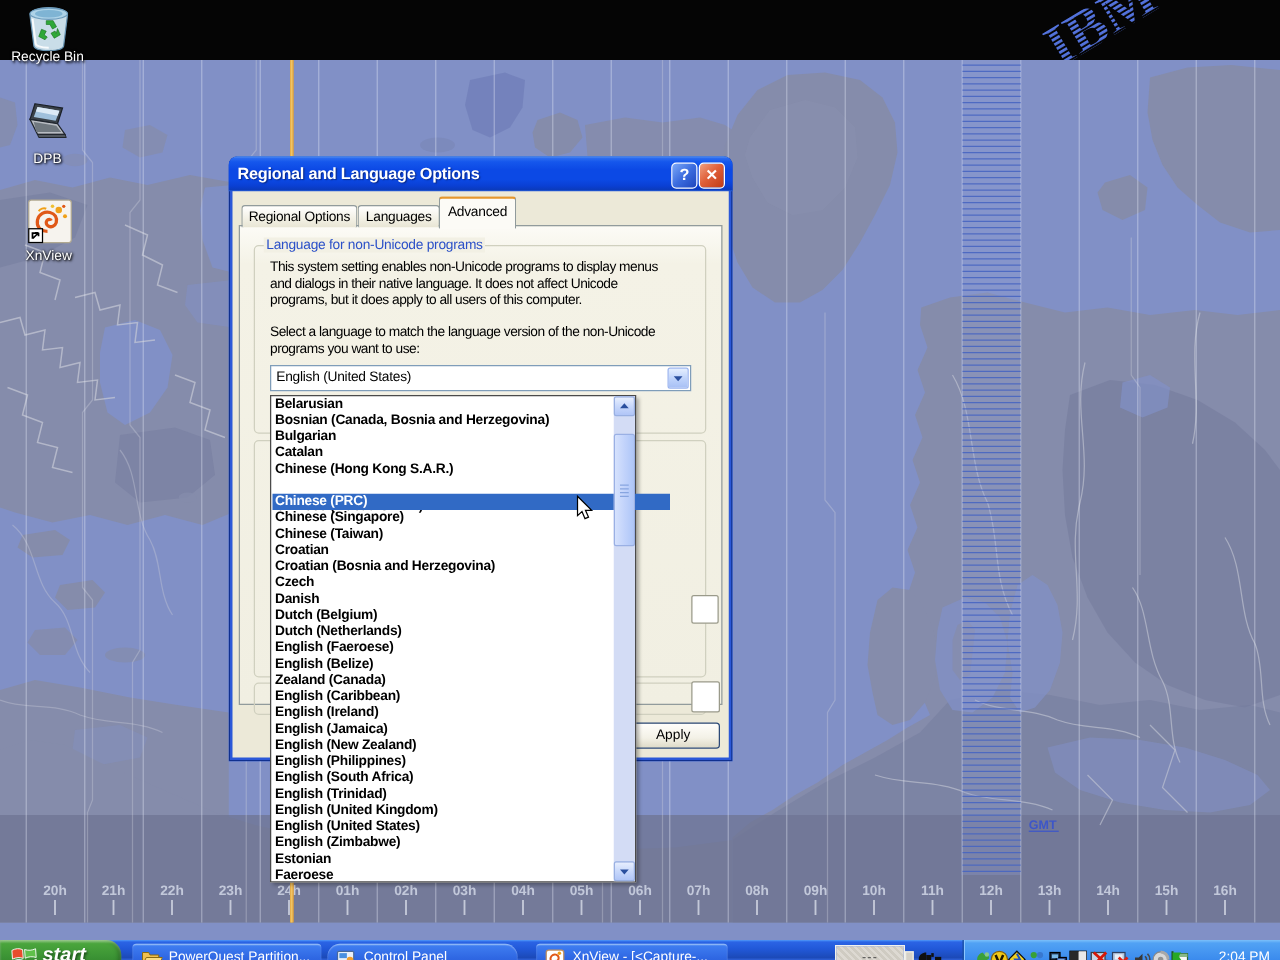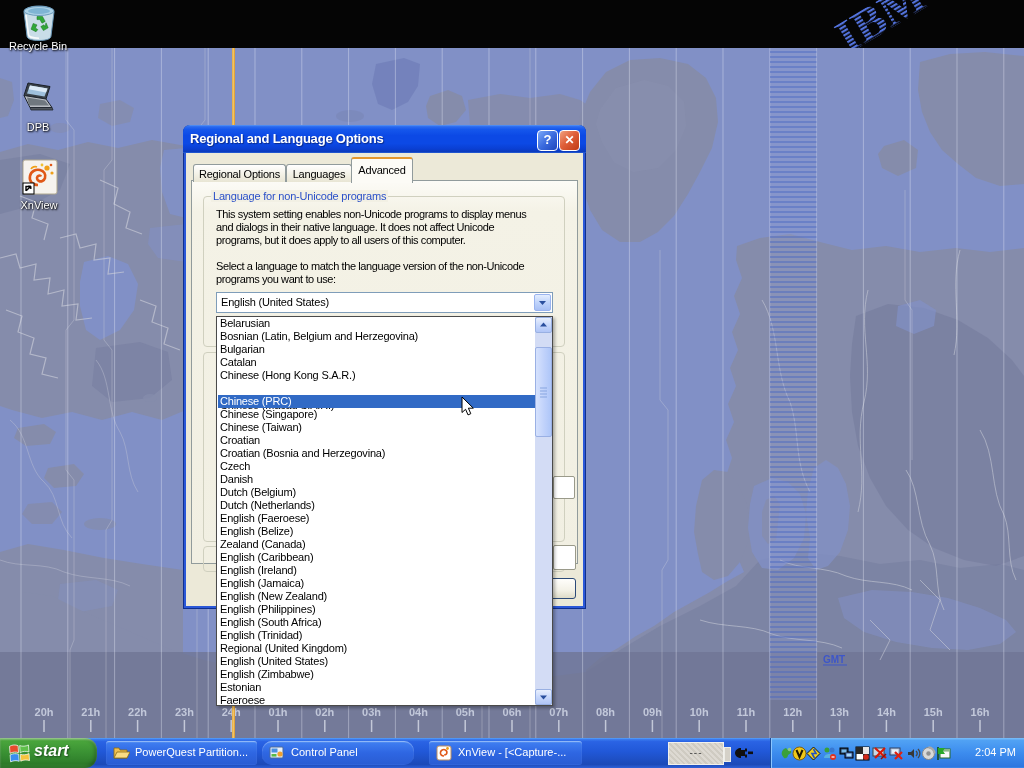--- a/index.html
+++ b/index.html
@@ -22,28 +22,28 @@
 #tab3{top:4px;height:26px;background:#fcfbf6;border-top:2px solid #e5972d;z-index:3;padding-top:5px;}
 .grpbox{position:absolute;border:1px solid #d0d0bf;border-radius:4px;}
 #grp1lbl{position:absolute;left:25px;top:37px;font-size:11px;letter-spacing:-0.2px;color:#2b50c8;background:#f2f0e4;padding:0 2px;z-index:4;}
 .btext{position:absolute;font-size:11px;line-height:13px;color:#000;letter-spacing:-0.4px;}
 #combo{position:absolute;left:30px;top:139px;width:337px;height:21px;background:#fff;border:1px solid #7f9db9;box-sizing:border-box;}
 #combotxt{position:absolute;left:4px;top:3px;font-size:11px;letter-spacing:-0.2px;}
 #combobtn{position:absolute;right:1px;top:1px;width:17px;height:17px;border:1px solid #9ab4ef;border-radius:2px;background:linear-gradient(180deg,#e4eefe 0%,#c0d4fb 50%,#a8c0f5 100%);box-sizing:border-box;}
 .xpbtn{position:absolute;width:75px;height:21px;border:1px solid #2c4a78;border-radius:3px;background:linear-gradient(180deg,#fffefb 0%,#f3f1e6 60%,#dedbc8 100%);box-sizing:border-box;font-size:11px;text-align:center;padding-top:3px;}
 .wfrag{position:absolute;background:#fff;border:1px solid #9a9a8a;border-radius:2px;}
 
-#list{position:absolute;left:216px;top:316px;width:337px;height:390px;background:#fff;border:1px solid #4a4a4a;box-sizing:border-box;z-index:5;box-shadow:2px 2px 3px rgba(0,0,0,0.3);}
+#list{position:absolute;left:216px;top:316px;width:293px;height:390px;background:#fff;border:1px solid #4a4a4a;box-sizing:border-box;z-index:5;box-shadow:2px 2px 3px rgba(0,0,0,0.3);font-weight:bold;}
 .li{position:absolute;left:1px;width:318px;height:13px;font-size:11px;line-height:13px;padding-left:2px;color:#000;white-space:nowrap;overflow:hidden;box-sizing:border-box;letter-spacing:-0.2px;}
 .sel{background:#316ac5;color:#fff;}
 #sbar{position:absolute;right:0px;top:0px;width:17px;height:388px;background:#d3dcf5;}
 .sbtn{position:absolute;left:0;width:17px;height:16px;border:1px solid #99b0e2;border-radius:2px;background:linear-gradient(180deg,#e8effe 0%,#c8d8fb 50%,#b0c5f7 100%);box-sizing:border-box;}
 #sthumb{position:absolute;left:0;top:30px;width:17px;height:90px;border:1px solid #9ab0e4;border-radius:2px;background:linear-gradient(90deg,#d6e2fd 0%,#c2d3fb 50%,#aec6f8 100%);box-sizing:border-box;}
 
-#taskbar{position:absolute;left:0;bottom:0;width:1024px;height:30px;z-index:6;
+#taskbar{position:absolute;left:0;bottom:0;width:1024px;height:16px;z-index:6;
  background:linear-gradient(180deg,#5fa8f8 0%,#3a7cf0 4%,#2a63e4 12%,#2158d8 45%,#1c4ab8 88%,#2f61d8 100%);}
 #startbtn{position:absolute;left:0;top:0;width:97px;height:30px;border-radius:0 12px 12px 0;
  background:linear-gradient(180deg,#7bc56a 0%,#4aa53c 10%,#3b9334 45%,#2e7d2a 85%,#3a8f35 100%);
  box-shadow:-2px -1px 4px rgba(0,0,0,0.3) inset, 0 1px 2px rgba(255,255,255,0.4) inset;}
 #starttxt{position:absolute;left:34px;top:4px;color:#fff;font-size:16px;font-weight:bold;font-style:italic;text-shadow:1px 1px 2px #1a4a1a;}
 .taskbtn{position:absolute;top:3px;height:24px;border-radius:3px;
  background:linear-gradient(180deg,#67a1f5 0%,#3e7cf0 8%,#2e66e2 50%,#2a5dd4 95%,#3568dd 100%);
  box-shadow:0 1px 1px rgba(255,255,255,0.35) inset;color:#fff;font-size:11px;}
 .taskbtn .txt{position:absolute;left:29px;top:5px;white-space:nowrap;overflow:hidden;}
 #tray{position:absolute;right:0;top:0;width:253px;height:30px;
@@ -399,21 +399,21 @@
   <div class="wfrag" style="left:367px;top:323px;width:20px;height:21px;"></div>
   <div class="wfrag" style="left:367px;top:392px;width:21px;height:23px;"></div>
   <div class="xpbtn" style="left:155px;top:425px;">OK</div>
   <div class="xpbtn" style="left:235px;top:425px;">Cancel</div>
   <div class="xpbtn" style="left:315px;top:425px;">Apply</div>
  </div>
 </div>
 
 <div id="list">
     <div class="li" style="top:0px;">Belarusian</div>
-<div class="li" style="top:13px;">Bosnian (Latin, Belgium and Herzegovina)</div>
+<div class="li" style="top:13px;">Bosnian (Canada, Bosnia and Herzegovina)</div>
 <div class="li" style="top:39px;">Catalan</div>
 <div class="li" style="top:26px;">Bulgarian</div>
 <div class="li" style="top:52px;">Chinese (Hong Kong S.A.R.)</div>
 <div class="li" style="top:82px;">Chinese (Macau S.A.R.)</div>
 <div class="li sel" style="top:78px;">Chinese (PRC)</div>
 <div class="li" style="top:91px;">Chinese (Singapore)</div>
 <div class="li" style="top:104px;">Chinese (Taiwan)</div>
 <div class="li" style="top:117px;">Croatian</div>
 <div class="li" style="top:130px;">Croatian (Bosnia and Herzegovina)</div>
 <div class="li" style="top:143px;">Czech</div>
@@ -423,21 +423,21 @@
 <div class="li" style="top:195px;">English (Faeroese)</div>
 <div class="li" style="top:208px;">English (Belize)</div>
 <div class="li" style="top:221px;">Zealand (Canada)</div>
 <div class="li" style="top:247px;">English (Ireland)</div>
 <div class="li" style="top:234px;">English (Caribbean)</div>
 <div class="li" style="top:260px;">English (Jamaica)</div>
 <div class="li" style="top:273px;">English (New Zealand)</div>
 <div class="li" style="top:286px;">English (Philippines)</div>
 <div class="li" style="top:299px;">English (South Africa)</div>
 <div class="li" style="top:312px;">English (Trinidad)</div>
-<div class="li" style="top:325px;">Regional (United Kingdom)</div>
+<div class="li" style="top:325px;">English (United Kingdom)</div>
 <div class="li" style="top:338px;">English (United States)</div>
 <div class="li" style="top:351px;">English (Zimbabwe)</div>
 <div class="li" style="top:364px;">Estonian</div>
 <div class="li" style="top:377px;">Faeroese</div>
 <div id="sbar">
 <div class="sbtn" style="top:0;"><svg width="15" height="14" viewBox="0 0 15 14">
           <path d="M4 8.5 L7.5 4.5 L11 8.5 Z" fill="#2a4f9e"></path>
         </svg></div>
 <div id="sthumb"><svg width="15" height="88" viewBox="0 0 15 88">
           <g stroke="#87a5e0" stroke-width="1">

